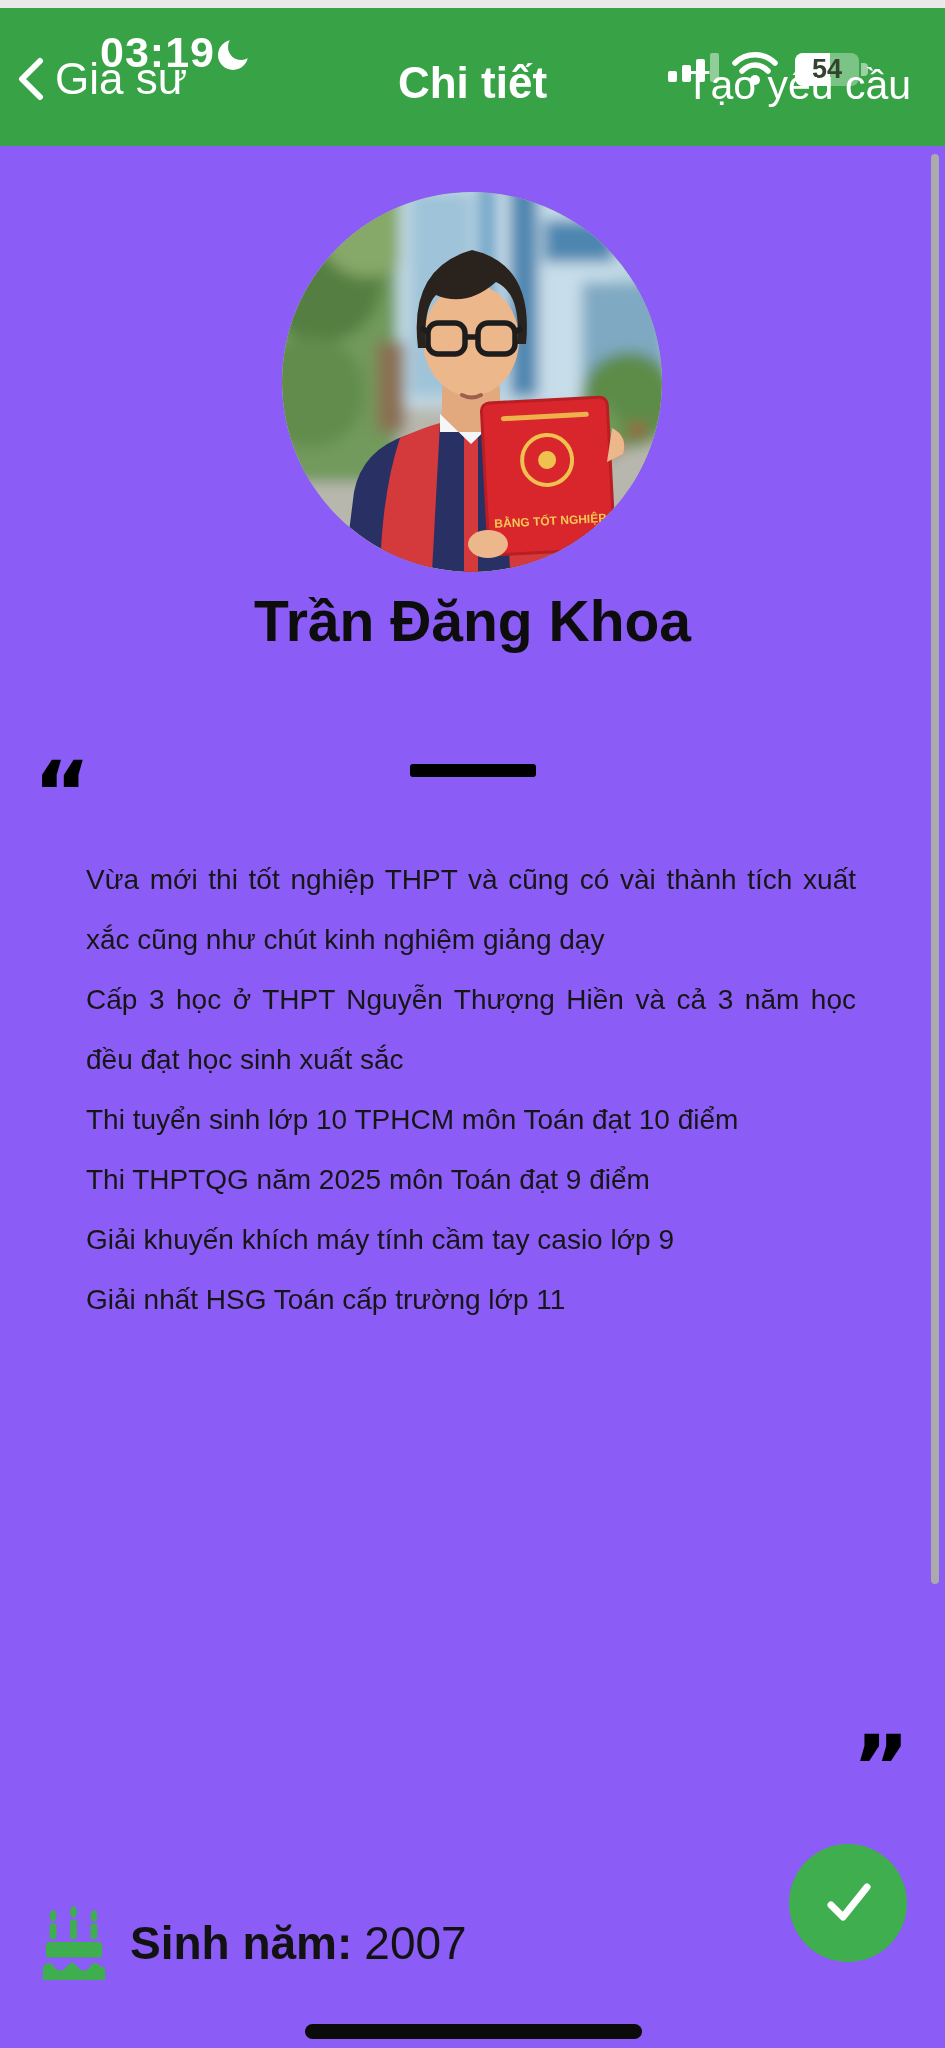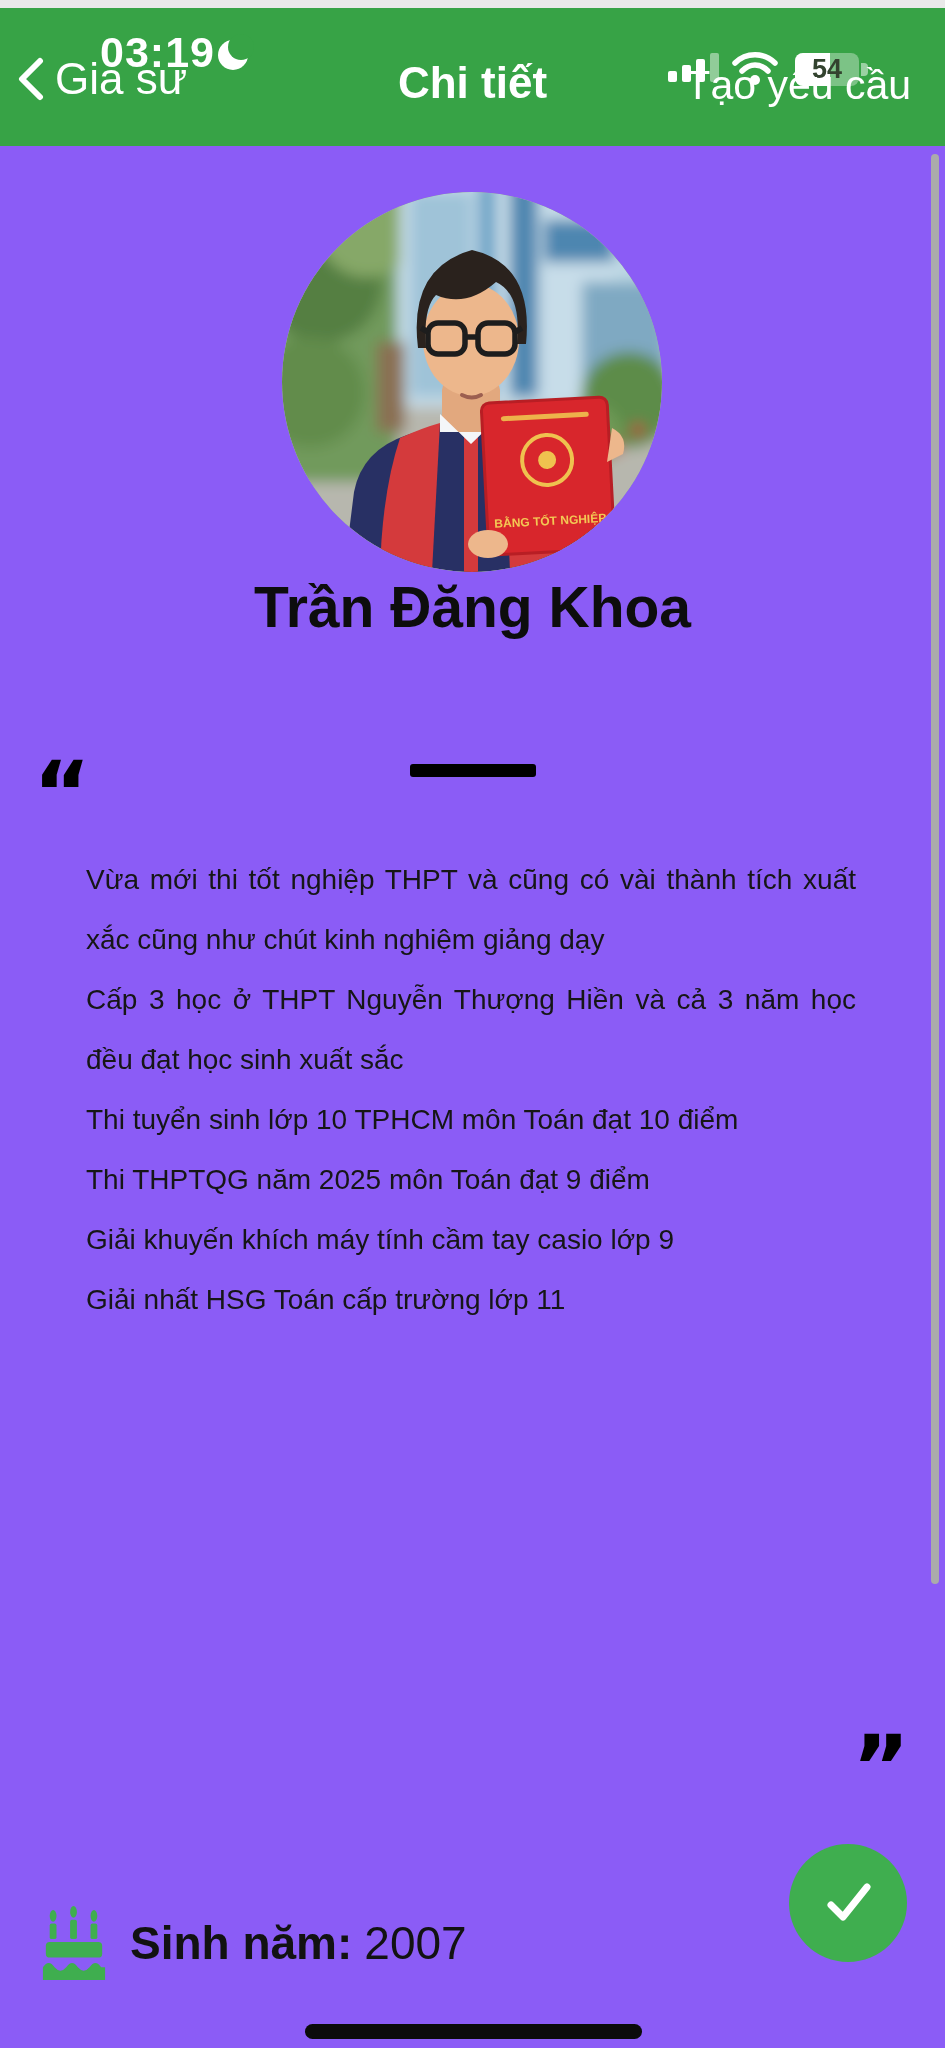--- a/index.html
+++ b/index.html
@@ -22,21 +22,21 @@
   .battery-num{position:absolute;left:0;top:0;width:100%;height:100%;display:flex;align-items:center;justify-content:center;font-size:27px;font-weight:bold;color:#33432f;}
   .battery-nub{position:absolute;right:-9px;top:10px;width:7px;height:13px;background:rgba(255,255,255,0.5);border-radius:0 4px 4px 0;}
   .back{position:absolute;left:16px;top:46px;display:flex;align-items:center;gap:11px;background:none;border:none;padding:0;cursor:pointer;color:#fff;font-family:inherit;font-size:44px;}
   .nav-title{position:absolute;left:0;right:0;top:50px;text-align:center;font-size:44px;font-weight:700;color:#fff;}
   .nav-action{position:absolute;right:34px;top:54px;background:none;border:none;padding:0;cursor:pointer;color:#fff;font-family:Liberation Sans, sans-serif;font-size:41px;}
   
   .scrollbar{position:absolute;left:931px;top:146px;width:8px;height:1430px;background:#ababab;border-radius:4px;cursor:pointer;}
   
   .avatar{position:absolute;left:282px;top:184px;width:380px;height:380px;border-radius:50%;overflow:hidden;background:#9db89a;}
   
-  .name{position:absolute;left:0;right:0;top:566px;margin:0;text-align:center;font-size:57px;font-weight:bold;color:#0d0d0d;}
+  .name{position:absolute;left:0;right:0;top:580px;margin:0;text-align:center;font-size:57px;font-weight:bold;color:#0d0d0d;}
   .name-divider{position:absolute;left:410px;top:756px;width:126px;height:13px;background:#000;border-radius:3px;}
   
   .q-mark{position:absolute;font-family:"DejaVu Sans",sans-serif;font-weight:bold;font-size:88px;line-height:1;color:#000;}
   .q-open{left:33px;top:742px;}
   .q-close{left:852px;top:1716px;}
   .quote{position:absolute;left:86px;top:842px;width:770px;}
   .quote p{margin:0;font-size:28px;line-height:60px;text-align:justify;color:#161616;}
   
   .info-row{position:absolute;left:38px;display:flex;align-items:center;gap:18px;}
   .row-location{top:1806px;}

